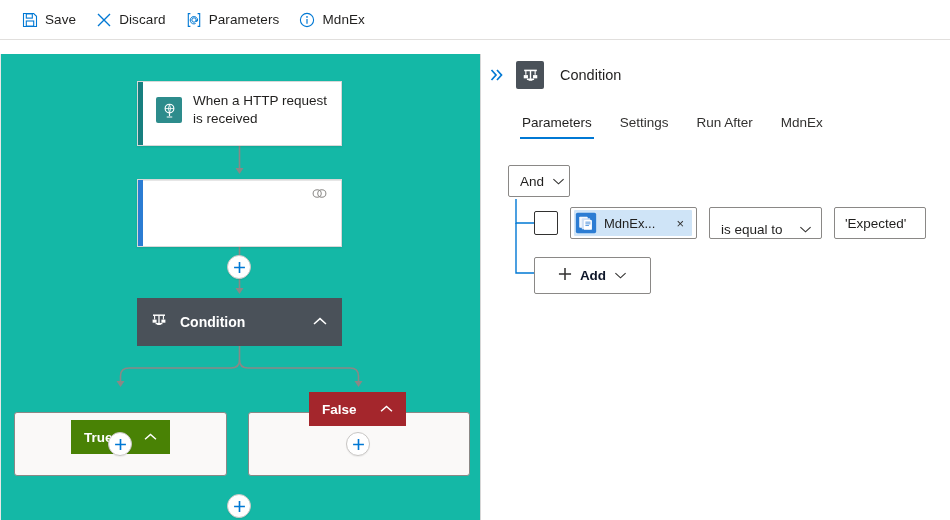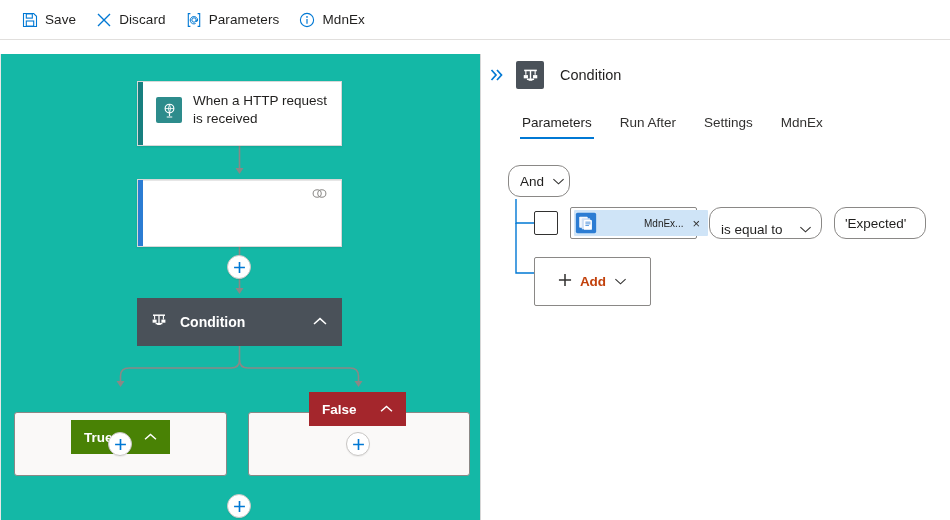--- a/index.html
+++ b/index.html
@@ -103,51 +103,51 @@
   .tab { position:relative; padding:6px 14px 9px 14px; font-size:13.5px; color:#323130; cursor:pointer; }
   .tab.active { color:#201f1e; }
   .tab.active::after {
     content:""; position:absolute; left:12px; right:12px; bottom:0; height:2px; background:#0078d4;
   }
 
   .builder { position:relative; margin-top:26px; padding-left:26px; }
   .tree-svg { position:absolute; left:26px; top:0; width:170px; height:110px; pointer-events:none; }
 
   .fld {
-    background:#ffffff; border:1px solid #8a8886; border-radius:12px;
+    background:#ffffff; border:1px solid #8a8886; border-radius:2px;
     display:inline-flex; align-items:center; font-size:13.5px; color:#201f1e;
   }
   .fld-and { height:32px; padding:0 9px 0 11px; gap:8px; width:62px; justify-content:space-between; }
 
   .row-cond { position:absolute; left:52px; top:42px; display:flex; align-items:center; gap:12px; }
   .cb {
     width:24px; height:24px; border:1px solid #323130; background:#fff;
     border-radius:2px; cursor:pointer; flex:0 0 24px;
   }
   .token-wrap {
     height:32px; border:1px solid #8a8886; border-radius:2px; background:#fff;
     display:flex; align-items:center; padding:2px 4px 2px 3px; width:127px;
   }
   .token {
     height:26px; background:#cfe4f7; display:flex; align-items:center; gap:7px;
     padding:0 6px 0 0; flex:1; border-radius:1px;
   }
   .token-icon { width:22px; height:22px; border-radius:2px; margin-left:1px; flex:0 0 22px;
                 display:flex; align-items:center; justify-content:center; }
-  .token-text { font-size:10px; color:#201f1e; flex:1; white-space:nowrap; overflow:hidden;margin-left:40px; }
+  .token-text { font-size:13px; color:#201f1e; flex:1; white-space:nowrap; overflow:hidden; }
   .token-x { font-size:13px; color:#323130; cursor:pointer; padding:0 2px; }
 
   .fld-op { height:32px; padding:12px 9px 0 11px; gap:12px; width:113px; justify-content:space-between; cursor:pointer; }
   .fld-val { height:32px; padding:0 10px; width:92px; }
 
   .add-btn {
-    position:absolute; left:52px; top:92px; width:117px; height:49px;
+    position:absolute; left:52px; top:92px; width:117px; height:37px;
     background:#fff; border:1px solid #8a8886; border-radius:2px;
     display:flex; align-items:center; justify-content:center; gap:8px;
-    font-size:13.5px; color:#c2410c; font-weight:bold; cursor:pointer;
+    font-size:13.5px; color:#0f172a; font-weight:bold; cursor:pointer;
   }
 </style>
 </head>
 <body>
 
 <div id="app">
 
   <div class="toolbar">
 
     <div class="tb-item">
@@ -320,24 +320,24 @@
         </svg>
       </span>
       <span class="panel-title">Condition</span>
     </div>
 
     <div class="tabs">
       <div class="tab active">
         <span>Parameters</span>
       </div>
       <div class="tab">
+        <span>Settings</span>
+      </div>
+      <div class="tab">
         <span>Run After</span>
-      </div>
-      <div class="tab">
-        <span>Settings</span>
       </div>
       <div class="tab">
         <span>MdnEx</span>
       </div>
     </div>
 
     <div class="builder">
 
       <svg class="tree-svg">
         <path d="M8 34 V58 H26" stroke="#0078d4" stroke-width="1.4" fill="none"></path>

